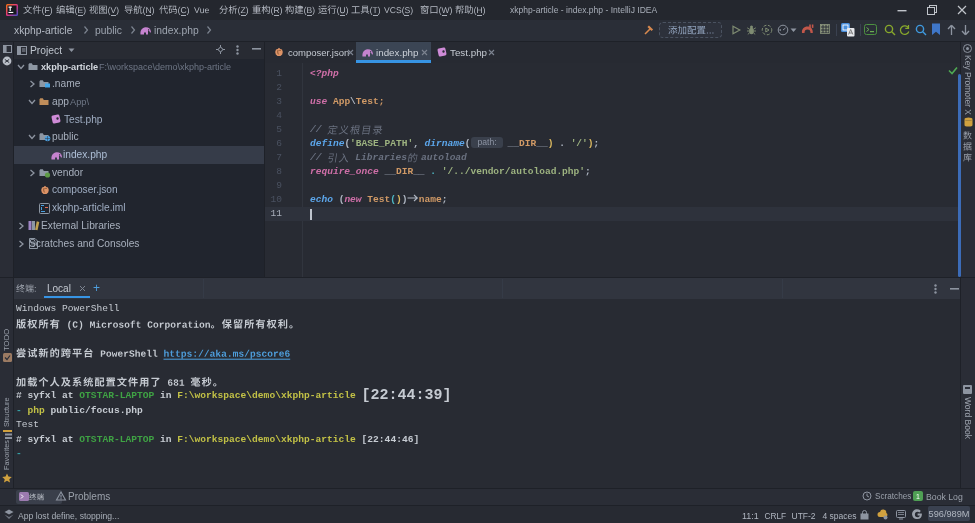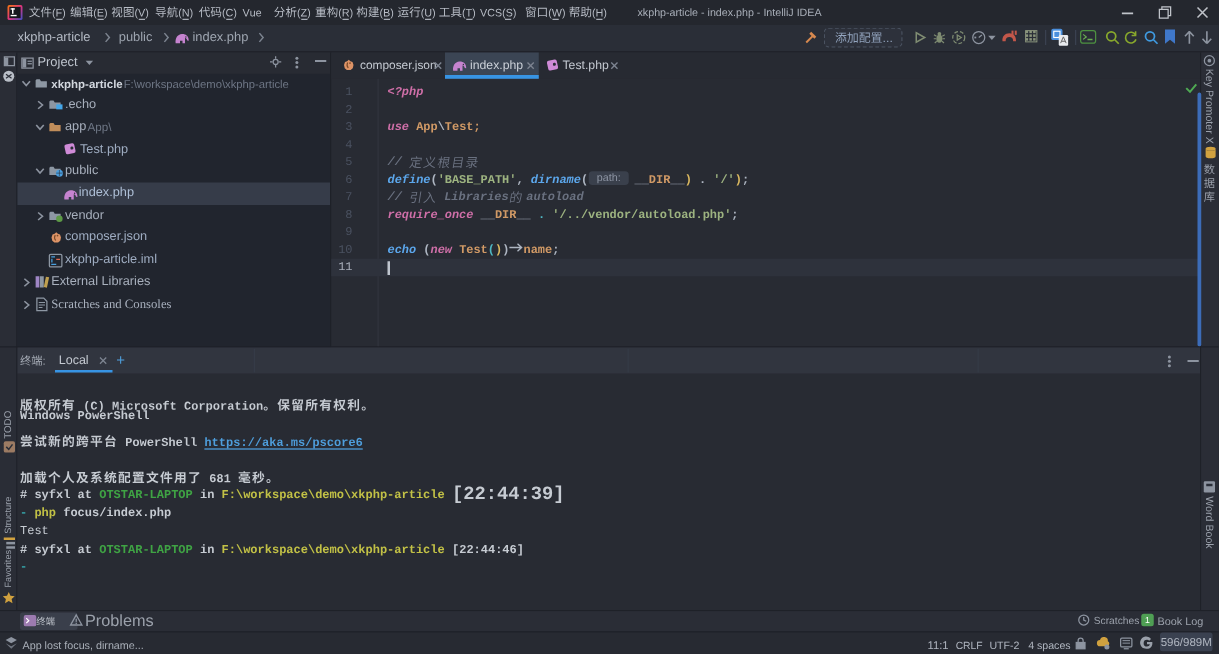--- a/index.html
+++ b/index.html
@@ -357,21 +357,21 @@
   </svg>
 <div style="position:absolute;left:41px;top:59.5px;height:14px;line-height:14px;font-size:9.2px;color:#d2d7de;font-family:'Liberation Sans',sans-serif;white-space:pre;font-weight:bold;">xkphp-article</div>
 <div style="position:absolute;left:99px;top:59.5px;height:14px;line-height:14px;font-size:9px;color:#6e7685;font-family:'Liberation Sans',sans-serif;white-space:pre;">F:\workspace\demo\xkphp-article</div>
 <svg style="position:absolute;left:28px;top:80.2px;overflow:visible;" width="8" height="8" viewBox="0 0 8 8">
     <path d="M2.5 1 L6 4 L2.5 7" stroke="#8d94a0" stroke-width="1.3" fill="none"></path>
   </svg>
 <svg style="position:absolute;left:39px;top:79.2px;overflow:visible;" width="10" height="9" viewBox="0 0 10 9">
     <path d="M0.5 2.2 L0.5 8 L9.5 8 L9.5 3 L4.8 3 L3.8 1.3 L1.3 1.3 Z" fill="#8d97a3"></path>
     <rect x="6" y="4.5" width="5" height="4" fill="#44a6e8"></rect>
   </svg>
-<div style="position:absolute;left:52px;top:77.2px;height:14px;line-height:14px;font-size:10.2px;color:#a8b0bd;font-family:'Liberation Sans',sans-serif;white-space:pre;">.echo</div>
+<div style="position:absolute;left:52px;top:77.2px;height:14px;line-height:14px;font-size:10.2px;color:#a8b0bd;font-family:'Liberation Sans',sans-serif;white-space:pre;">.name</div>
 <svg style="position:absolute;left:28px;top:97.9px;overflow:visible;" width="8" height="8" viewBox="0 0 8 8">
     <path d="M1 2 L4 5.5 L7 2" stroke="#8d94a0" stroke-width="1.3" fill="none"></path>
   </svg>
 <svg style="position:absolute;left:39px;top:96.9px;overflow:visible;" width="10" height="9" viewBox="0 0 10 9">
     <path d="M0.5 2.2 L0.5 8 L9.5 8 L9.5 3 L4.8 3 L3.8 1.3 L1.3 1.3 Z" fill="#c08d5a"></path>
   </svg>
 <div style="position:absolute;left:52px;top:94.9px;height:14px;line-height:14px;font-size:10.2px;color:#a8b0bd;font-family:'Liberation Sans',sans-serif;white-space:pre;">app</div>
 <div style="position:absolute;left:70px;top:94.9px;height:14px;line-height:14px;font-size:9.3px;color:#6e7685;font-family:'Liberation Sans',sans-serif;white-space:pre;">App\</div>
 <svg style="position:absolute;left:51px;top:114.1px;overflow:visible;" width="10" height="10" viewBox="0 0 10 10">
     <g transform="rotate(-12 5 5)">
@@ -427,21 +427,21 @@
     <rect x="7.8" y="1.5" width="2.6" height="8.5" fill="#bfa050" transform="rotate(12 9 6)"></rect>
   </svg>
 <div style="position:absolute;left:41px;top:218.8px;height:14px;line-height:14px;font-size:10.2px;color:#a8b0bd;font-family:'Liberation Sans',sans-serif;white-space:pre;">External Libraries</div>
 <svg style="position:absolute;left:17px;top:239.5px;overflow:visible;" width="8" height="8" viewBox="0 0 8 8">
     <path d="M2.5 1 L6 4 L2.5 7" stroke="#8d94a0" stroke-width="1.3" fill="none"></path>
   </svg>
 <svg style="position:absolute;left:28px;top:238px;overflow:visible;" width="11" height="11" viewBox="0 0 11 11">
     <path d="M1.5 0.5 L7 0.5 L9.5 3 L9.5 10.5 L1.5 10.5 Z" fill="none" stroke="#8d97a3"></path>
     <path d="M3 4 L8 4 M3 6 L8 6 M3 8 L6 8" stroke="#8d97a3" stroke-width="0.8"></path>
   </svg>
-<div style="position:absolute;left:41px;top:236.5px;height:14px;line-height:14px;font-size:10.2px;color:#a8b0bd;font-family:Liberation Serif, serif;white-space:pre;text-align:right;">Scratches and Consoles</div>
+<div style="position:absolute;left:29px;top:236.5px;height:14px;line-height:14px;font-size:10.2px;color:#a8b0bd;font-family:Liberation Sans, sans-serif;white-space:pre;text-align:right;">Scratches and Consoles</div>
 <div style="position:absolute;left:265px;top:42px;width:91px;height:21px;"></div>
 <svg style="position:absolute;left:274px;top:47px;overflow:visible;" width="10" height="10" viewBox="0 0 10 10">
     <path d="M5 0.8 L6.3 2 L8 2.6 L8.8 5 L8.2 7.5 L6.5 9 L3.5 9 L1.8 7.5 L1.2 5 L2 2.6 L3.7 2 Z" fill="#dd9366"></path>
     <path d="M4.2 3 C3.4 4.4 3.6 6.2 4.6 7.4" stroke="#7a4a28" stroke-width="0.9" fill="none"></path>
     <circle cx="6" cy="3.4" r="0.7" fill="#7a4a28"></circle>
   </svg>
 <div style="position:absolute;left:288px;top:45px;height:15px;line-height:15px;font-size:9.5px;color:#c5cad2;font-family:'Liberation Sans',sans-serif;white-space:pre;">composer.json</div>
 <svg style="position:absolute;left:347px;top:49px;overflow:visible;" width="7" height="7" viewBox="0 0 7 7">
     <path d="M1 1 L6 6 M6 1 L1 6" stroke="#7d8491" stroke-width="1.1" fill="none"></path>
   </svg>
@@ -531,21 +531,21 @@
 <svg style="position:absolute;left:934px;top:284px;overflow:visible;" width="3" height="10" viewBox="0 0 3 10">
     <g fill="#8d94a0">
       <circle cx="1.5" cy="1.5" r="1.2"></circle>
       <circle cx="1.5" cy="5" r="1.2"></circle>
       <circle cx="1.5" cy="8.5" r="1.2"></circle>
     </g>
   </svg>
 <svg style="position:absolute;left:950px;top:288px;overflow:visible;" width="9" height="3" viewBox="0 0 9 3">
     <rect width="9" height="1.6" fill="#8d94a0"></rect>
   </svg>
-<div style="position:absolute;left:16px;top:302px;height:14.5px;line-height:14.5px;font-size:9.6px;color:#c6cbd2;font-family:'Liberation Mono',monospace;white-space:pre;font-weight:bold;margin-top:24px;">Windows PowerShell</div>
+<div style="position:absolute;left:16px;top:302px;height:14.5px;line-height:14.5px;font-size:9.6px;color:#c6cbd2;font-family:'Liberation Mono',monospace;white-space:pre;font-weight:normal;">Windows PowerShell</div>
 <svg style="position:absolute;left:16px;top:316.5px;overflow:visible" width="10" height="14.5">
     <use href="#g60" fill="#c6cbd2" transform="translate(0.00 10.71) scale(0.01020 -0.01020)"></use>
     <use href="#g61" fill="#c6cbd2" transform="translate(11.20 10.71) scale(0.01020 -0.01020)"></use>
     <use href="#g62" fill="#c6cbd2" transform="translate(22.40 10.71) scale(0.01020 -0.01020)"></use>
     <use href="#g63" fill="#c6cbd2" transform="translate(33.60 10.71) scale(0.01020 -0.01020)"></use>
     <use href="#g64" fill="#c6cbd2" transform="translate(50.56 10.71) scale(0.00469 -0.00469)"></use>
     <use href="#g65" fill="#c6cbd2" transform="translate(56.32 10.71) scale(0.00469 -0.00469)"></use>
     <use href="#g66" fill="#c6cbd2" transform="translate(62.08 10.71) scale(0.00469 -0.00469)"></use>
     <use href="#g67" fill="#c6cbd2" transform="translate(73.60 10.71) scale(0.00469 -0.00469)"></use>
     <use href="#g68" fill="#c6cbd2" transform="translate(79.36 10.71) scale(0.00469 -0.00469)"></use>
@@ -640,21 +640,21 @@
     <use href="#g78" fill="#c6cbd2" transform="translate(196.80 10.71) scale(0.01020 -0.01020)"></use>
   </svg>
 <div style="position:absolute;left:16px;top:389px;height:14.5px;line-height:14.5px;font-size:9.6px;color:#c6cbd2;font-family:'Liberation Mono',monospace;white-space:pre;font-weight:bold;"># syfxl </div>
 <div style="position:absolute;left:62.08px;top:389px;height:14.5px;line-height:14.5px;font-size:9.6px;color:#c6cbd2;font-family:'Liberation Mono',monospace;white-space:pre;font-weight:bold;">at</div>
 <div style="position:absolute;left:79.36px;top:389px;height:14.5px;line-height:14.5px;font-size:9.6px;color:#3fa344;font-family:'Liberation Mono',monospace;white-space:pre;font-weight:bold;">OTSTAR-LAPTOP</div>
 <div style="position:absolute;left:160px;top:389px;height:14.5px;line-height:14.5px;font-size:9.6px;color:#c6cbd2;font-family:'Liberation Mono',monospace;white-space:pre;font-weight:bold;">in</div>
 <div style="position:absolute;left:177.28px;top:389px;height:14.5px;line-height:14.5px;font-size:9.6px;color:#c2c146;font-family:'Liberation Mono',monospace;white-space:pre;font-weight:bold;">F:\workspace\demo\xkphp-article</div>
 <div style="position:absolute;left:361.6px;top:389px;height:14.5px;line-height:14.5px;font-size:15px;color:#c6cbd2;font-family:'Liberation Mono',monospace;white-space:pre;font-weight:bold;">[22:44:39]</div>
 <div style="position:absolute;left:16px;top:403.5px;height:14.5px;line-height:14.5px;font-size:9.6px;color:#35a3a8;font-family:'Liberation Mono',monospace;white-space:pre;font-weight:bold;">-</div>
 <div style="position:absolute;left:27.52px;top:403.5px;height:14.5px;line-height:14.5px;font-size:9.6px;color:#c2c146;font-family:'Liberation Mono',monospace;white-space:pre;font-weight:bold;">php</div>
-<div style="position:absolute;left:50.56px;top:403.5px;height:14.5px;line-height:14.5px;font-size:9.6px;color:#c6cbd2;font-family:'Liberation Mono',monospace;white-space:pre;font-weight:bold;">focus/index.php</div>
+<div style="position:absolute;left:50.56px;top:403.5px;height:14.5px;line-height:14.5px;font-size:9.6px;color:#c6cbd2;font-family:'Liberation Mono',monospace;white-space:pre;font-weight:bold;">public/focus.php</div>
 <div style="position:absolute;left:16px;top:418px;height:14.5px;line-height:14.5px;font-size:9.6px;color:#c6cbd2;font-family:'Liberation Mono',monospace;white-space:pre;">Test</div>
 <div style="position:absolute;left:16px;top:432.5px;height:14.5px;line-height:14.5px;font-size:9.6px;color:#c6cbd2;font-family:'Liberation Mono',monospace;white-space:pre;font-weight:bold;"># syfxl </div>
 <div style="position:absolute;left:62.08px;top:432.5px;height:14.5px;line-height:14.5px;font-size:9.6px;color:#c6cbd2;font-family:'Liberation Mono',monospace;white-space:pre;font-weight:bold;">at</div>
 <div style="position:absolute;left:79.36px;top:432.5px;height:14.5px;line-height:14.5px;font-size:9.6px;color:#3fa344;font-family:'Liberation Mono',monospace;white-space:pre;font-weight:bold;">OTSTAR-LAPTOP</div>
 <div style="position:absolute;left:160px;top:432.5px;height:14.5px;line-height:14.5px;font-size:9.6px;color:#c6cbd2;font-family:'Liberation Mono',monospace;white-space:pre;font-weight:bold;">in</div>
 <div style="position:absolute;left:177.28px;top:432.5px;height:14.5px;line-height:14.5px;font-size:9.6px;color:#c2c146;font-family:'Liberation Mono',monospace;white-space:pre;font-weight:bold;">F:\workspace\demo\xkphp-article</div>
 <div style="position:absolute;left:361.6px;top:432.5px;height:14.5px;line-height:14.5px;font-size:9.6px;color:#c6cbd2;font-family:'Liberation Mono',monospace;white-space:pre;font-weight:bold;">[22:44:46]</div>
 <div style="position:absolute;left:16px;top:447px;height:14.5px;line-height:14.5px;font-size:9.6px;color:#35a3a8;font-family:'Liberation Mono',monospace;white-space:pre;font-weight:bold;">-</div>
 <div style="position:absolute;left:16px;top:490px;width:46px;height:14px;background:#3a3f4b;border-radius:2px;"></div>
 <svg style="position:absolute;left:19px;top:492px;overflow:visible;" width="10" height="9" viewBox="0 0 10 9">
@@ -663,38 +663,38 @@
   </svg>
 <svg style="position:absolute;left:29px;top:489px;overflow:visible" width="10" height="16">
     <use href="#g57" fill="#c5cad2" transform="translate(0.00 10.70) scale(0.00750 -0.00750)"></use>
     <use href="#g58" fill="#c5cad2" transform="translate(7.50 10.70) scale(0.00750 -0.00750)"></use>
   </svg>
 <svg style="position:absolute;left:56px;top:491px;overflow:visible;" width="10" height="10" viewBox="0 0 10 10">
     <path d="M5 1 L9.5 9 L0.5 9 Z" fill="none" stroke="#8d94a0" stroke-width="1.1"></path>
     <rect x="4.5" y="4" width="1" height="2.5" fill="#8d94a0"></rect>
     <rect x="4.5" y="7.2" width="1" height="1" fill="#8d94a0"></rect>
   </svg>
-<div style="position:absolute;left:68px;top:490px;height:32px;line-height:14px;font-size:13px;color:#9ba1ab;font-family:'Liberation Sans',sans-serif;white-space:pre;">Problems</div>
+<div style="position:absolute;left:68px;top:490px;height:32px;line-height:14px;font-size:10px;color:#9ba1ab;font-family:'Liberation Sans',sans-serif;white-space:pre;">Problems</div>
 <svg style="position:absolute;left:862px;top:491px;overflow:visible;" width="10" height="10" viewBox="0 0 10 10">
     <circle cx="5" cy="5" r="4" fill="none" stroke="#8d94a0"></circle>
     <path d="M5 2.5 L5 5 L7 6" stroke="#8d94a0" fill="none"></path>
   </svg>
 <div style="position:absolute;left:875px;top:490px;height:14px;line-height:14px;font-size:8.2px;color:#9ba1ab;font-family:'Liberation Sans',sans-serif;white-space:pre;">Scratches</div>
 <svg style="position:absolute;left:913px;top:491px;overflow:visible;" width="10" height="10" viewBox="0 0 10 10">
     <rect width="10" height="10" rx="2" fill="#4f9f54"></rect>
     <text x="5" y="7.8" text-anchor="middle" font-size="7" fill="#fff" font-family="Liberation Sans">1</text>
   </svg>
 <div style="position:absolute;left:926px;top:490px;height:14px;line-height:14px;font-size:8.7px;color:#9ba1ab;font-family:'Liberation Sans',sans-serif;white-space:pre;">Book Log</div>
 <svg style="position:absolute;left:4px;top:509px;overflow:visible;" width="10" height="10" viewBox="0 0 10 10">
     <g fill="#8d94a0">
       <path d="M5 0.5 L9.5 3 L5 5.5 L0.5 3 Z"></path>
       <path d="M0.5 5.5 L5 8 L9.5 5.5 L5 10 Z" opacity="0.7"></path>
     </g>
   </svg>
-<div style="position:absolute;left:18px;top:508px;height:16px;line-height:16px;font-size:8.6px;color:#a9afb8;font-family:'Liberation Sans',sans-serif;white-space:pre;">App lost focus, dirname...</div>
+<div style="position:absolute;left:18px;top:508px;height:16px;line-height:16px;font-size:8.6px;color:#a9afb8;font-family:'Liberation Sans',sans-serif;white-space:pre;">App lost define, stopping...</div>
 <div style="position:absolute;left:742px;top:508px;height:16px;line-height:16px;font-size:9px;color:#b0b6c0;font-family:'Liberation Sans',sans-serif;white-space:pre;">11:1</div>
 <div style="position:absolute;left:764.5px;top:508px;height:16px;line-height:16px;font-size:8.3px;color:#b0b6c0;font-family:Liberation Sans, sans-serif;white-space:pre;">CRLF</div>
 <div style="position:absolute;left:791.5px;top:508px;height:16px;line-height:16px;font-size:8.5px;color:#b0b6c0;font-family:'Liberation Sans',sans-serif;white-space:pre;">UTF-2</div>
 <div style="position:absolute;left:822.5px;top:508px;height:16px;line-height:16px;font-size:8.5px;color:#b0b6c0;font-family:'Liberation Sans',sans-serif;white-space:pre;">4 spaces</div>
 <svg style="position:absolute;left:860px;top:510px;overflow:visible;" width="9" height="10" viewBox="0 0 9 10">
     <g stroke="#8d94a0" fill="none">
       <rect x="1" y="4" width="7" height="5" fill="#8d94a0"></rect>
       <path d="M2.5 4 L2.5 2.5 A2 2 0 0 1 6.5 2.5 L6.5 4"></path>
     </g>
   </svg>

